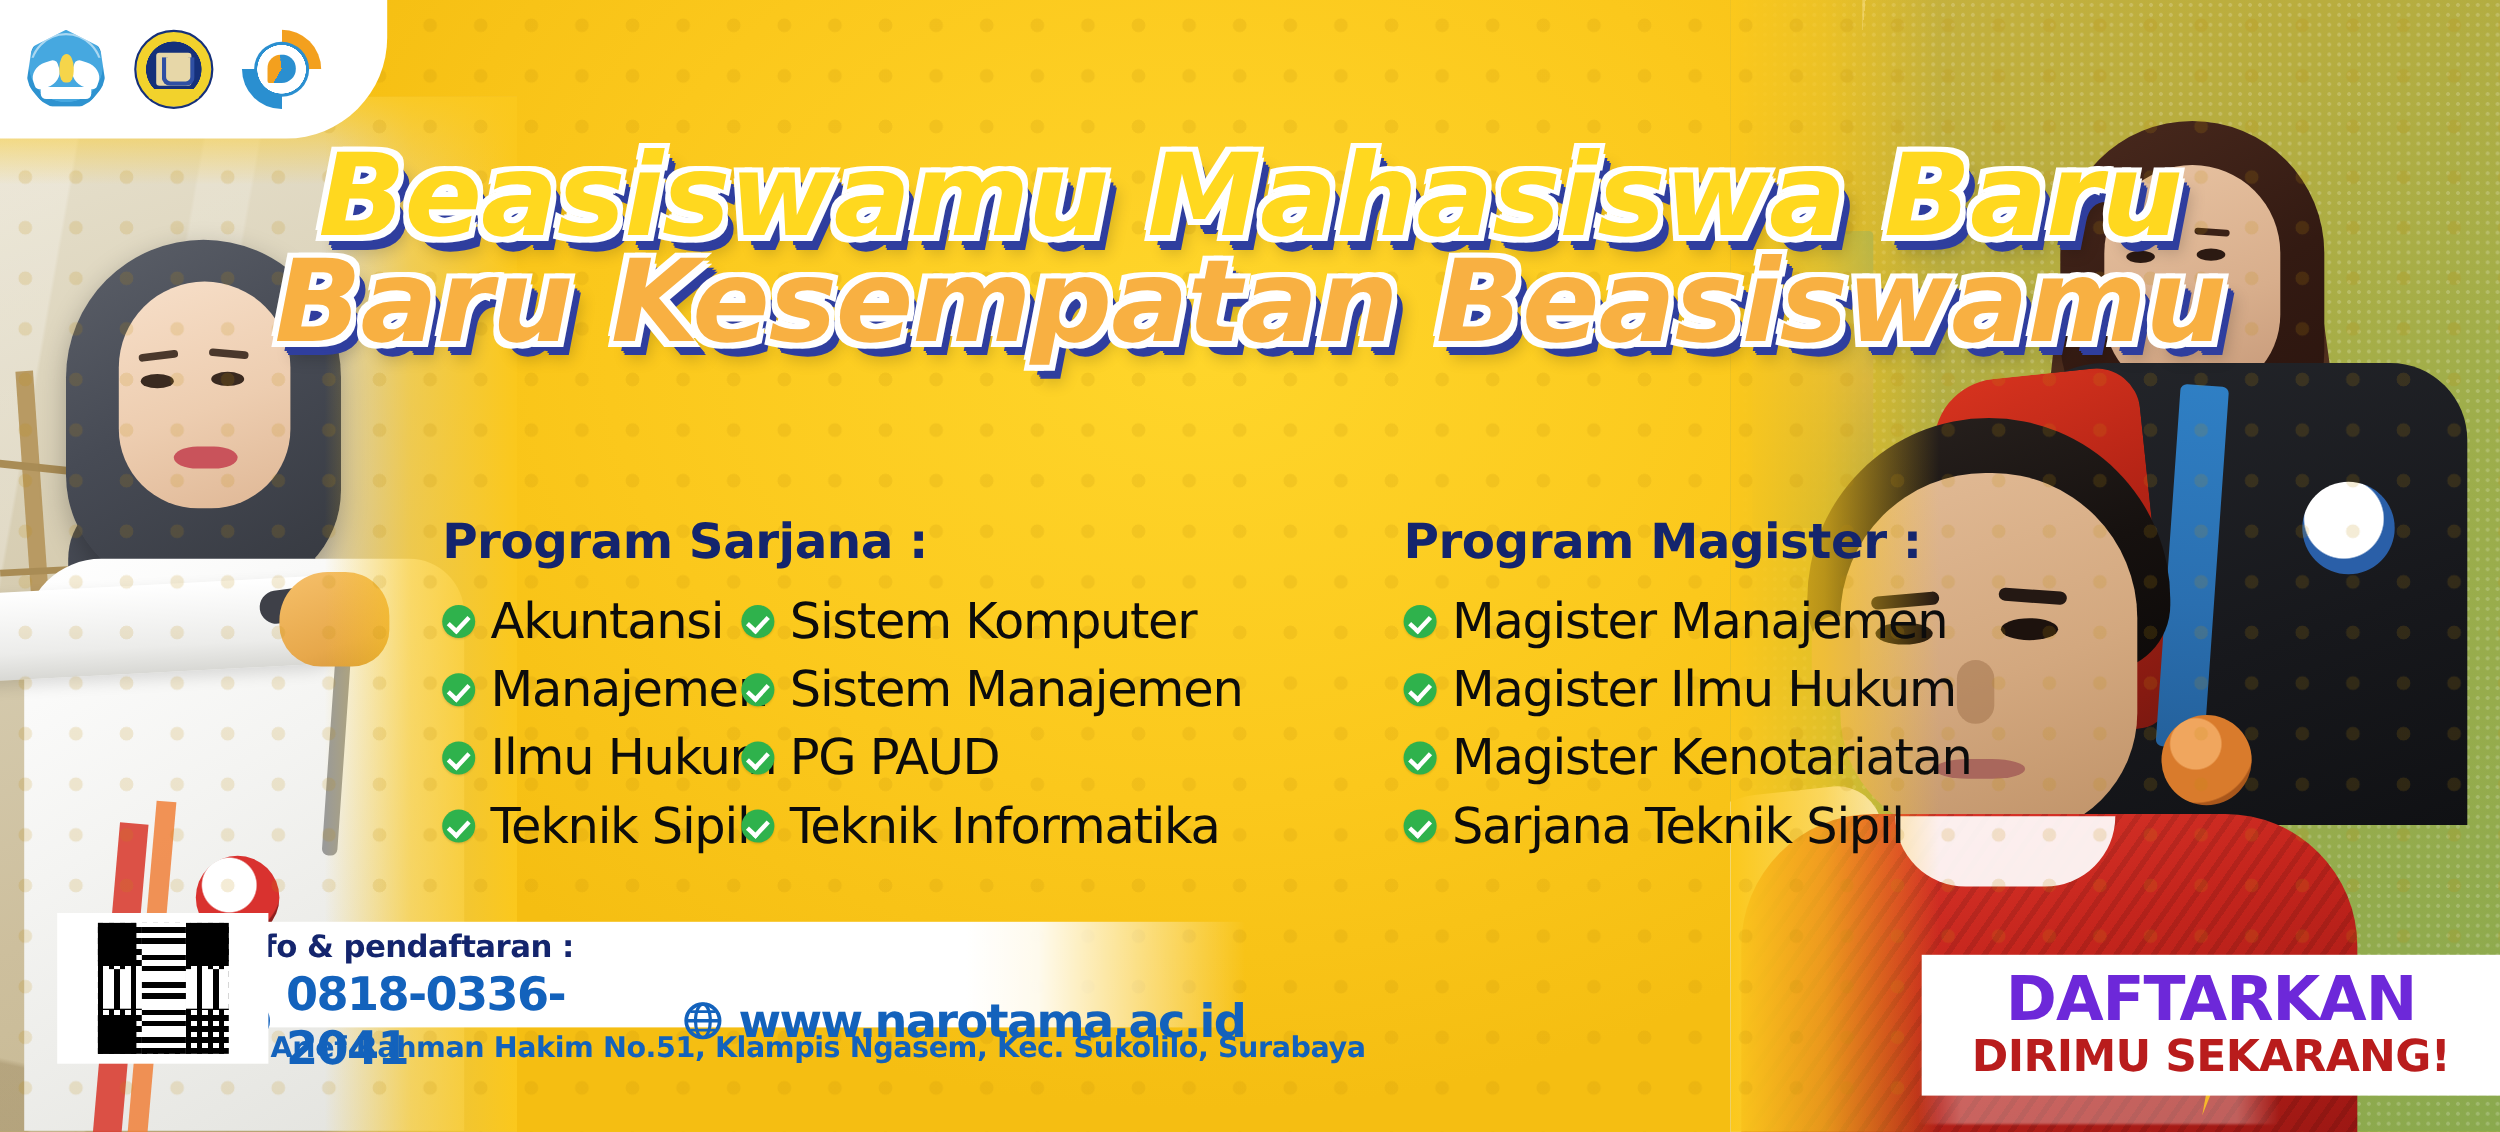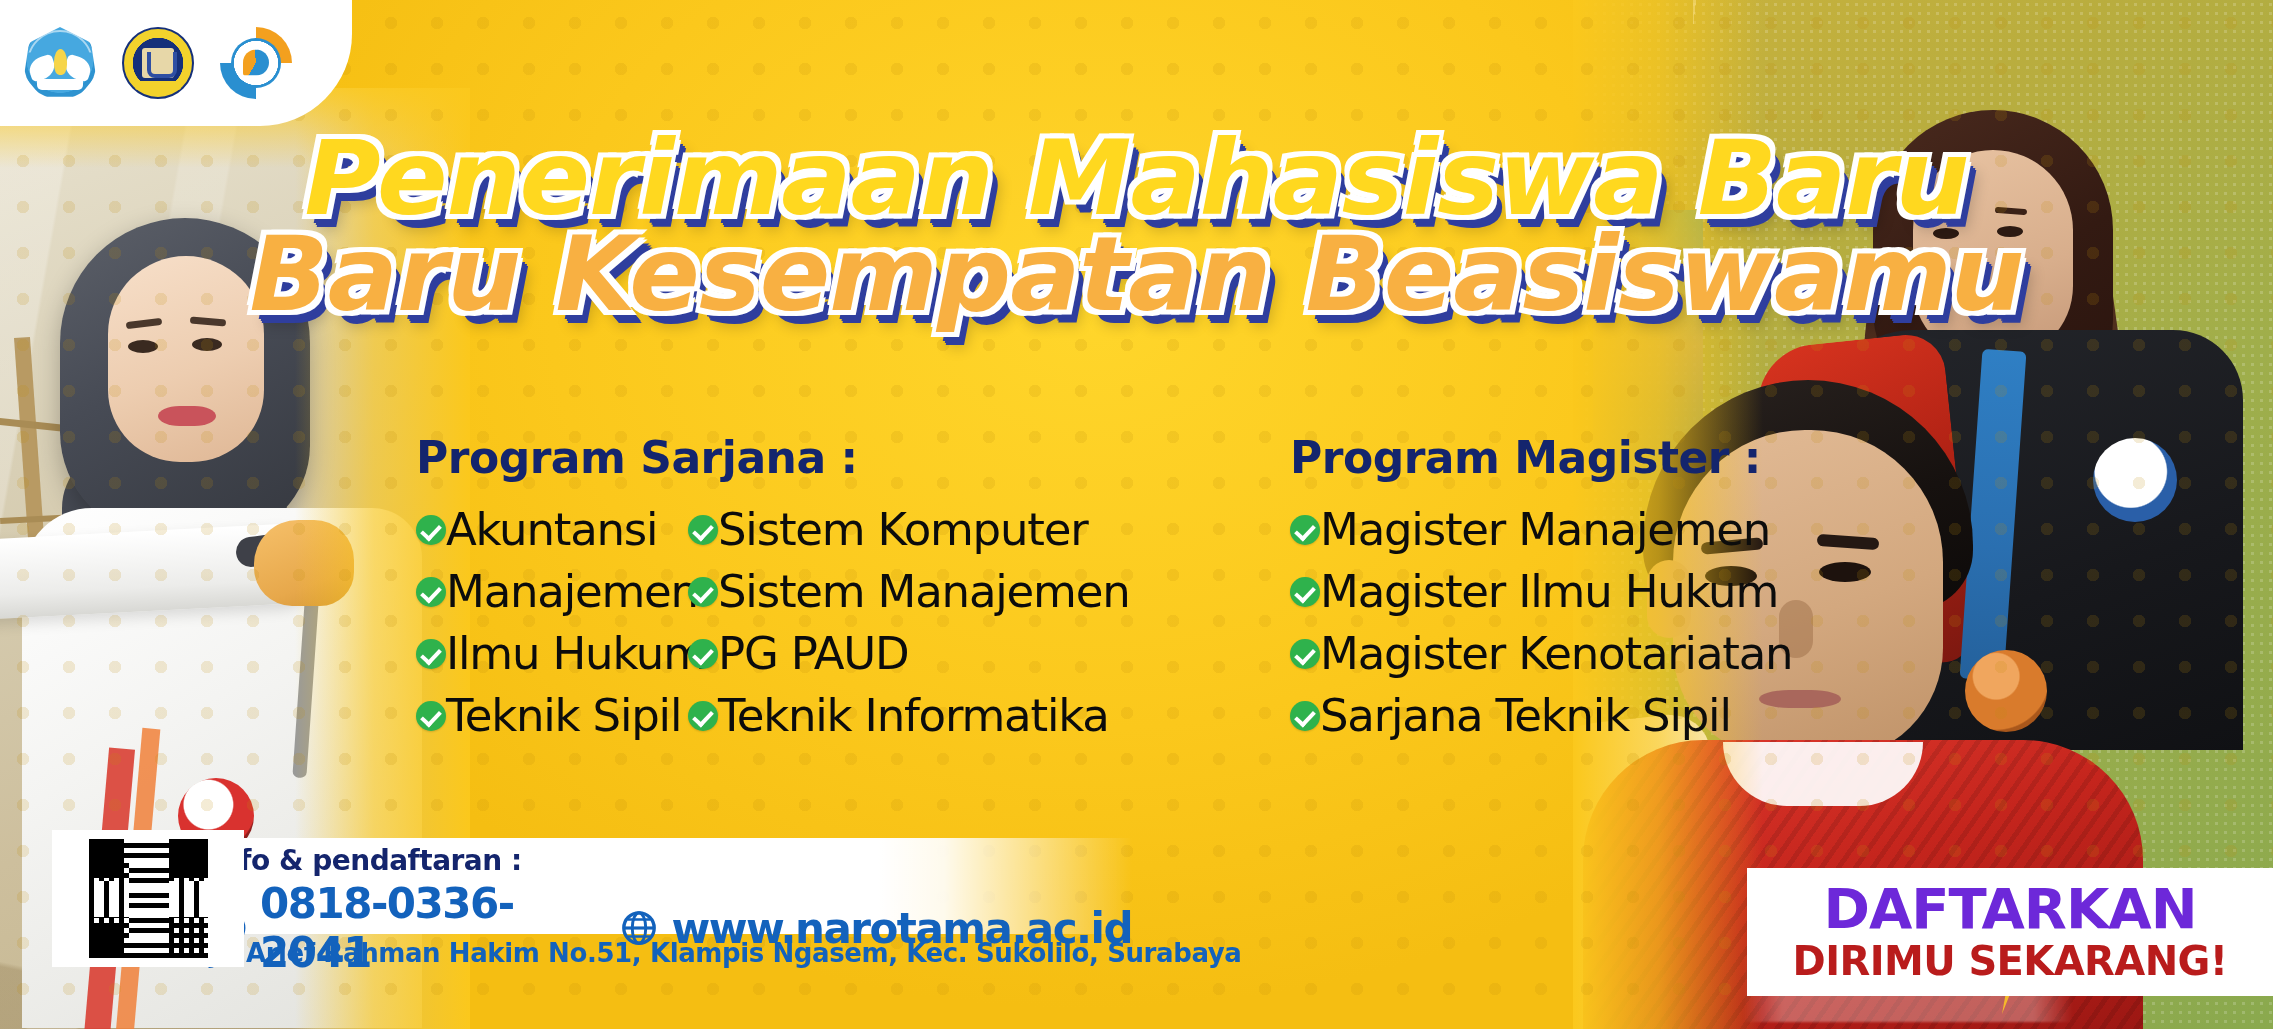--- a/index.html
+++ b/index.html
@@ -350,34 +350,34 @@
     margin-top:-6px;
     text-shadow:
       -3px -3px 0 #fff, 3px -3px 0 #fff, -3px 3px 0 #fff, 3px 3px 0 #fff,
       -5px -5px 0 #fff, 5px -5px 0 #fff, -5px 5px 0 #fff, 5px 5px 0 #fff,
       7px 9px 0 #2F3E9E, 9px 11px 0 #2F3E9E, 10px 13px 0 #2F3E9E,
       12px 16px 14px rgba(0,0,0,0.18);
   }
 
   
   .programs{
-    position:absolute; left:0; right:0; top:432px; z-index:24;
-    display:flex; gap:0;padding-left:14px;
+    position:absolute; left:0; right:0; top:467px; z-index:24;
+    display:flex; gap:0;
   }
   .col-sarjana{ margin-left:402px; width:860px; }
   .col-magister{ margin-left:14px; width:700px; }
   .prog-head{
     font-family:"DejaVu Sans", sans-serif;
     font-size:44px; font-weight:bold; color:#14256D;
     letter-spacing:-0.5px; margin-bottom:24px;
   }
   .prog-cols{ display:flex; }
   .prog-list{ list-style:none; }
   .prog-list li{
-    display:flex; align-items:center; 
+    display:flex; align-items:center; gap:14px;
     font-family:"DejaVu Sans", sans-serif;
     font-size:45px; font-weight:500; color:#0C0C0C;
     line-height:1.0; margin-bottom:17px; white-space:nowrap;
     letter-spacing:-1.2px;
   }
   .check{
     flex:0 0 auto; width:30px; height:30px; border-radius:50%;
     background:#2FB24C; position:relative;
     box-shadow:0 1px 2px rgba(0,0,0,0.15);
   }
@@ -557,21 +557,21 @@
       <span class="inner"></span>
       <span class="ribbon"></span>
     </div>
     <div class="logo logo-dikti">
       <span class="core"></span>
       <span class="person"></span>
     </div>
   </div>
 
   <div class="headline">
-    <span class="hl-line hl1">Penerimaan Mahasiswa Baru</span>
+    <span class="hl-line hl1">Beasiswamu Mahasiswa Baru</span>
     <span class="hl-line hl2">Baru Kesempatan Beasiswamu</span>
   </div>
 
   <div class="programs">
 
     <div class="col-sarjana">
       <div class="prog-head">Program Sarjana :</div>
       <div class="prog-cols">
         <ul class="prog-list sarjana-c1">
           <li>

